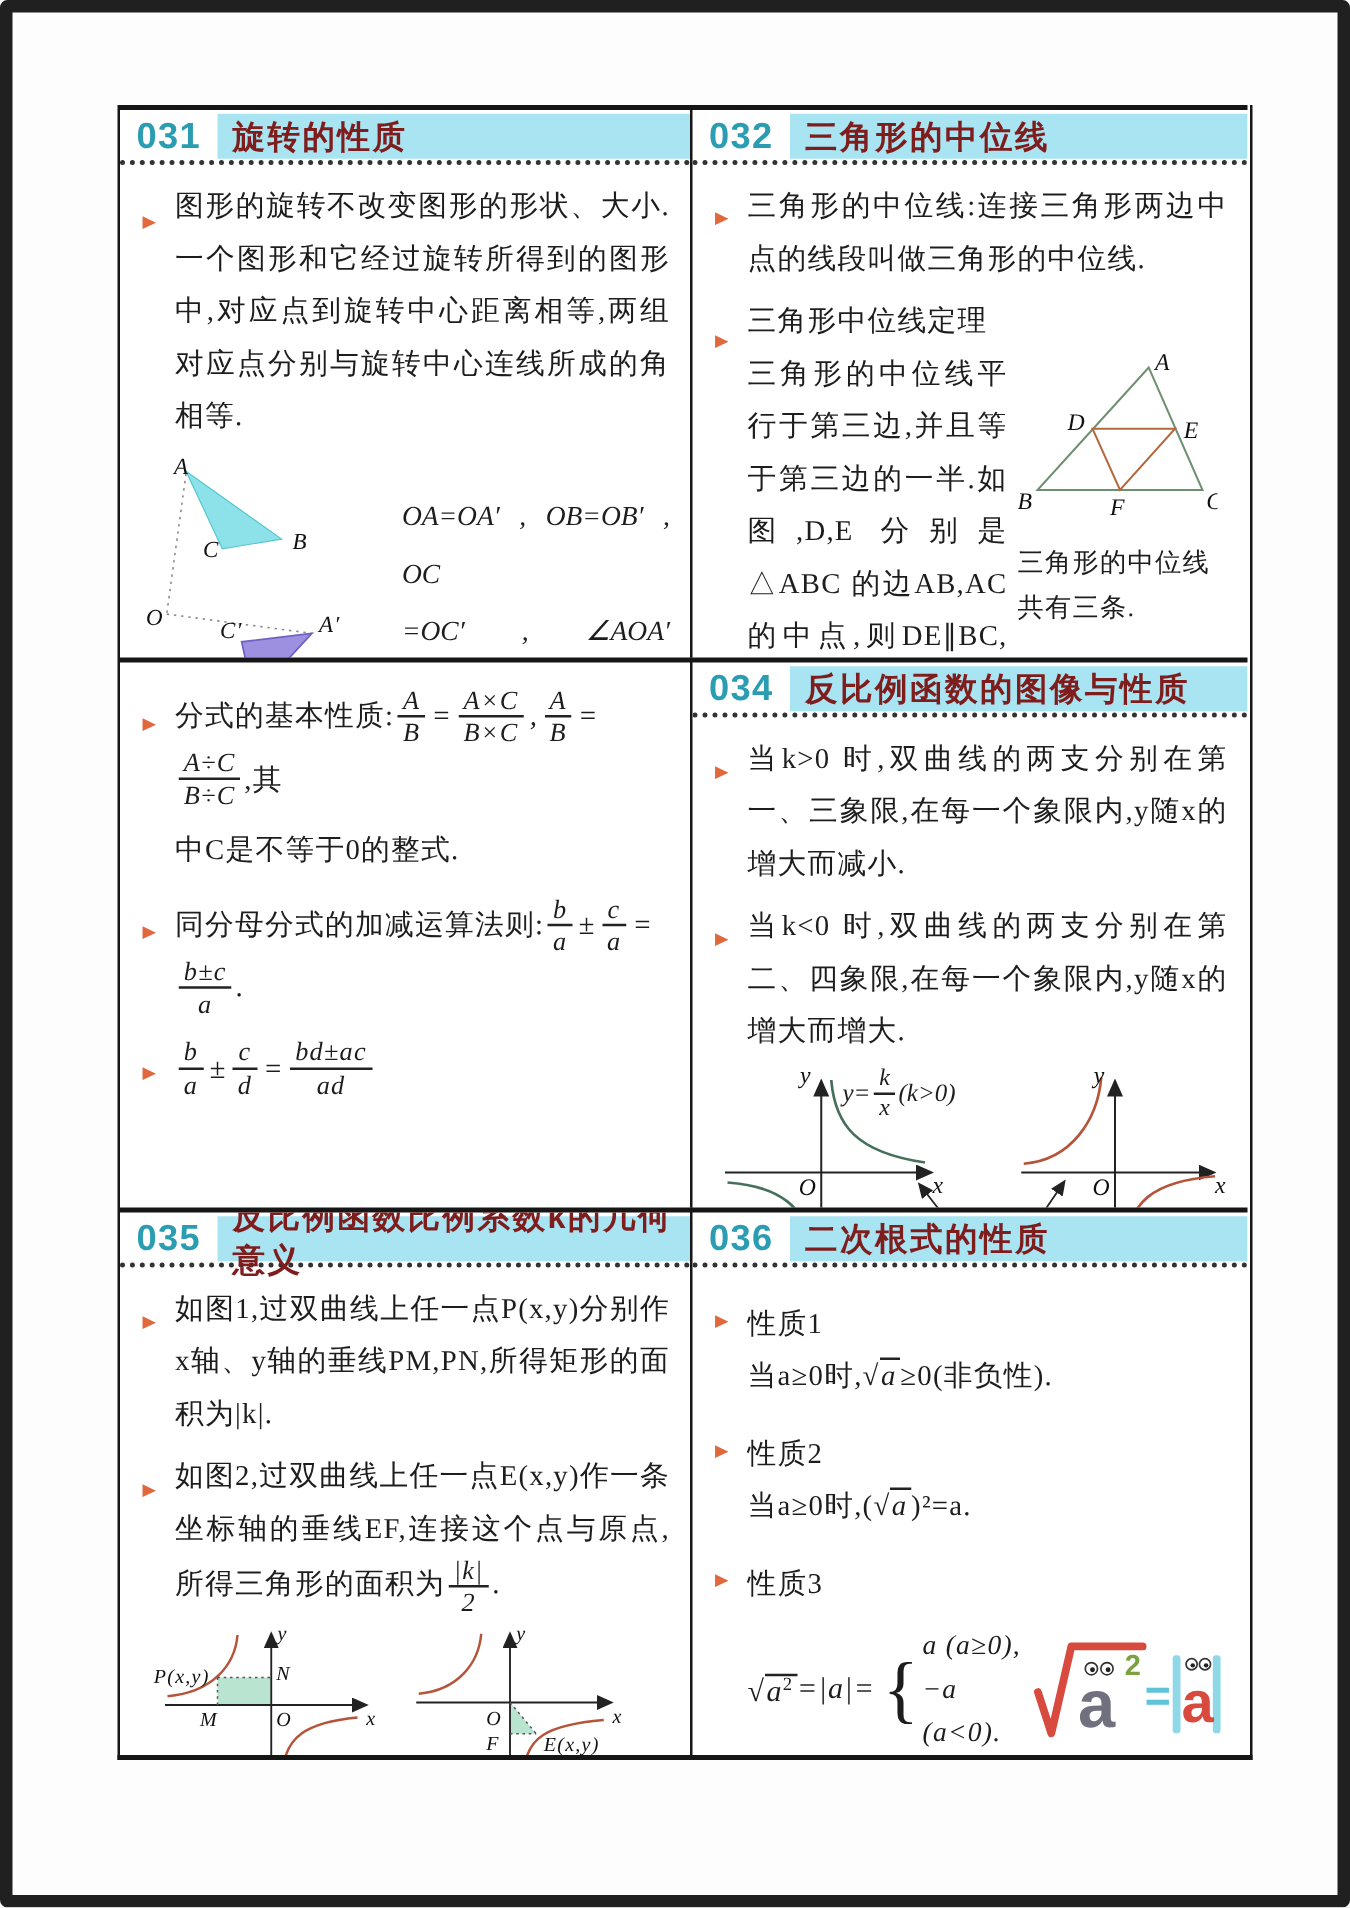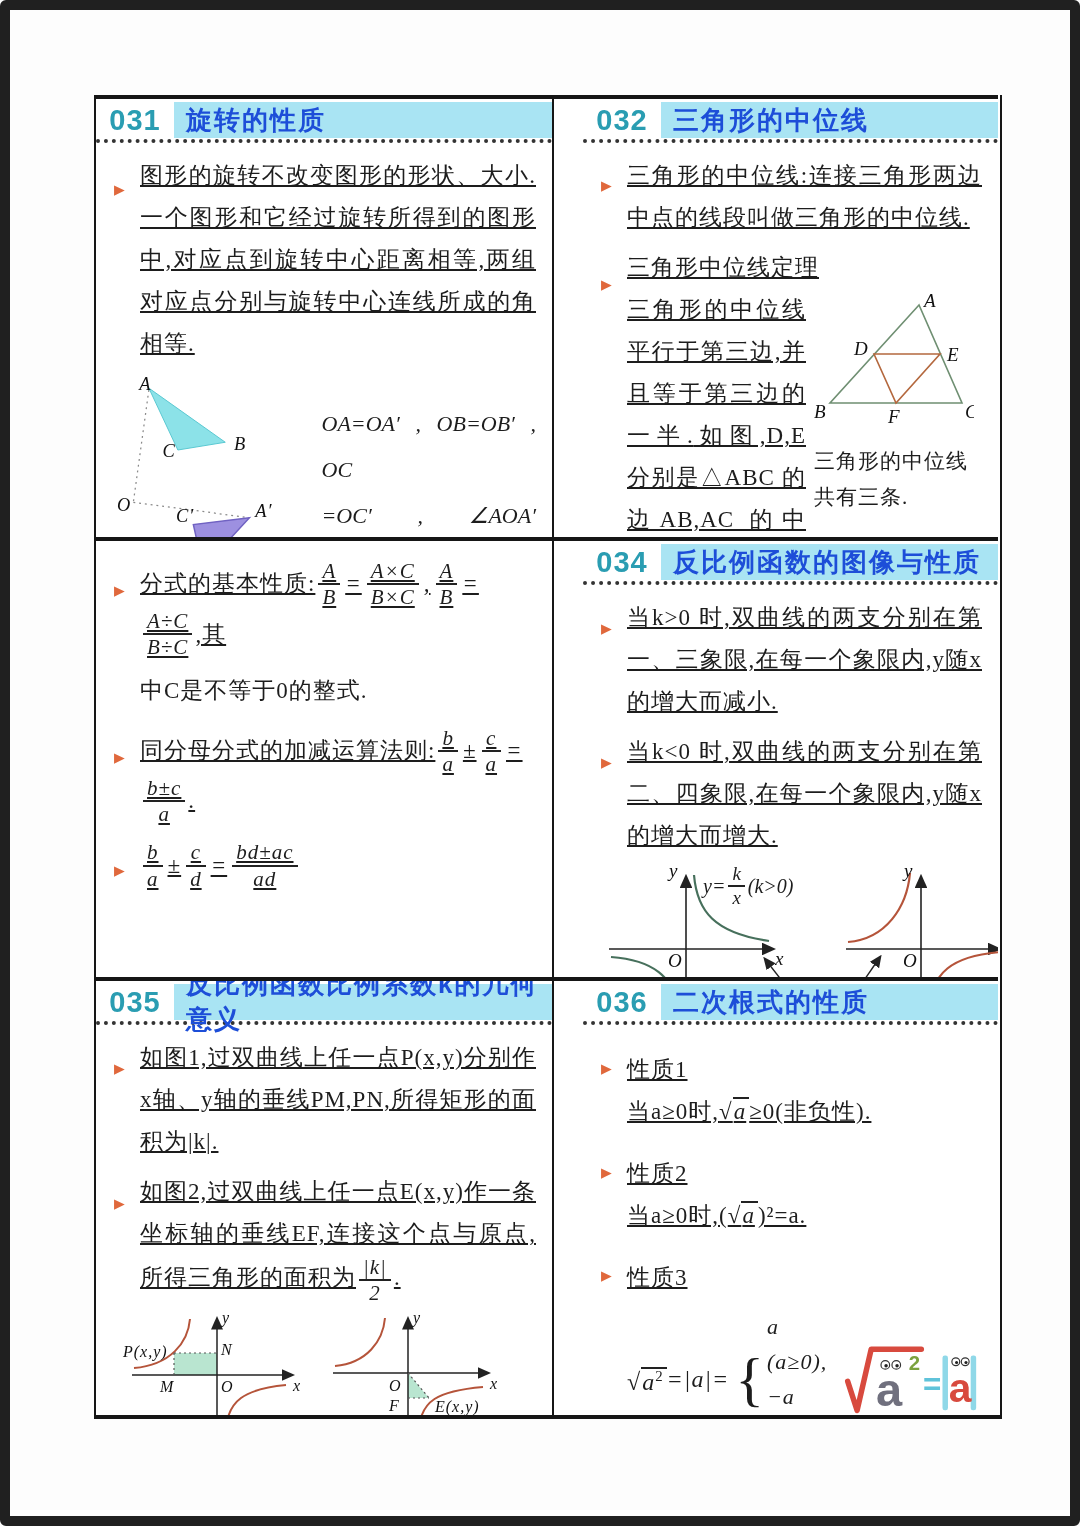--- a/index.html
+++ b/index.html
@@ -1,30 +1,30 @@
 <!DOCTYPE html>
 <html><head>
 <meta charset="utf-8">
 <style>
   html,body{margin:0;padding:0;background:#e8e8e8;}
   .sheet{position:relative;width:1080px;height:1526px;background:#fdfdfd;font-family:"Liberation Serif",serif;color:#1d1d1d;overflow:hidden;}
   .frame{position:absolute;inset:0;border:10px solid #202020;border-radius:6px;pointer-events:none;z-index:9;}
-  .grid{position:absolute;left:94px;top:95px;width:904px;display:grid;
+  .grid{position:absolute;left:94px;top:84px;width:904px;display:grid;
         grid-template-columns:456px 446px;grid-template-rows:442px 440px 438px;
         border:2px solid #161616;border-top:none;border-bottom:4px solid #161616;background:#fff;}
   .cell{border-top:4px solid #161616;box-sizing:border-box;overflow:hidden;position:relative;}
-  .cell.r{border-left:2px solid #161616;padding-left:29px;}
+  .cell.r{border-left:2px solid #161616;}
   .sec-head{display:flex;align-items:center;height:44px;border-bottom:4px dotted #333;box-sizing:border-box;padding:2px 0 0 0;}
   .sec-num{color:#2a9db2;font:bold 29px "Liberation Sans",sans-serif;width:78px;text-align:center;letter-spacing:1px;flex:none;}
   .sec-bar{flex:1;background:#a9e4f3;height:36px;display:flex;align-items:center;padding-left:12px;}
-  .sec-title{font:bold 26px "Liberation Sans",sans-serif;letter-spacing:2px;color:#1d4ed8;}
+  .sec-title{font:bold 26px "Liberation Sans",sans-serif;letter-spacing:2px;color:#7f1d1d;}
   .sec-body{padding:4px 16px 0 18px;font-size:23px;line-height:42px;letter-spacing:1px;text-align:justify;}
   .para{display:flex;margin:8px 0 4px 0;}
   .bullet{color:#e0683c;font-size:14px;width:26px;flex:none;padding-top:9px;transform:scale(1,0.95);font-family:"DejaVu Sans",sans-serif;}
-  .ptext{flex:1;text-decoration:underline;}
+  .ptext{flex:1;}
   .mi{font-style:italic;}
   .frac{display:inline-flex;flex-direction:column;vertical-align:middle;text-align:center;
         font-style:italic;line-height:1.15;margin:0 3px;font-size:21px;}
   .frac>span:first-child{border-bottom:2px solid #222;padding:0 4px;display:block;}
   .frac>span:last-child{padding:0 4px;display:block;}
   .mop{font-style:italic;margin:0 2px;}
   .mathline{margin:14px 0 10px 0;}
   .mathline .ptext{line-height:1.2;display:flex;align-items:center;flex-wrap:wrap;}
   .s031-figrow{display:flex;margin-top:6px;}
   .s031-formulas{font-style:italic;font-size:22px;line-height:46px;margin:30px 0 0 14px;letter-spacing:0;}

